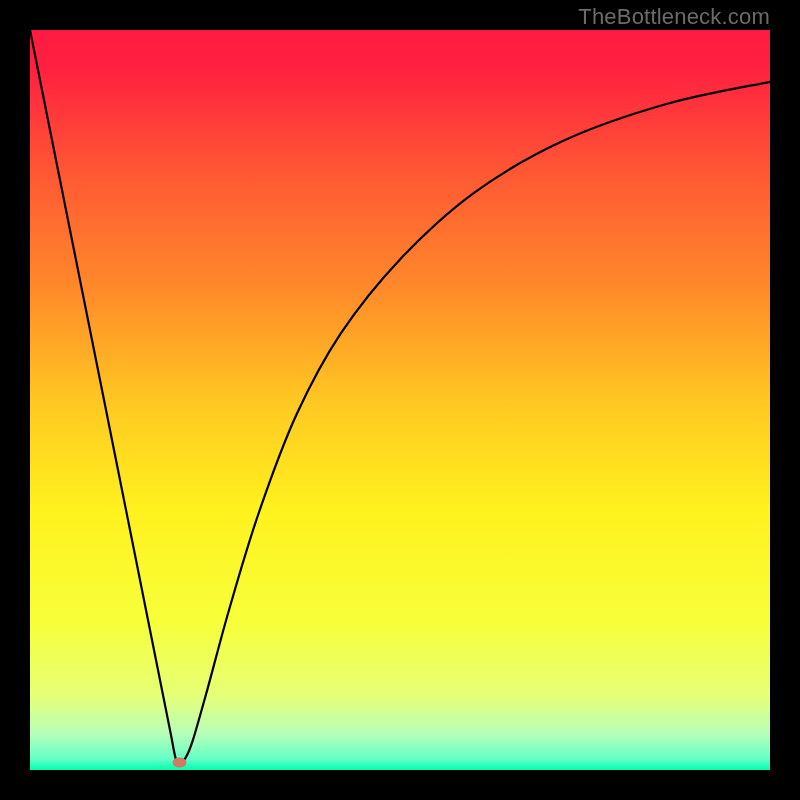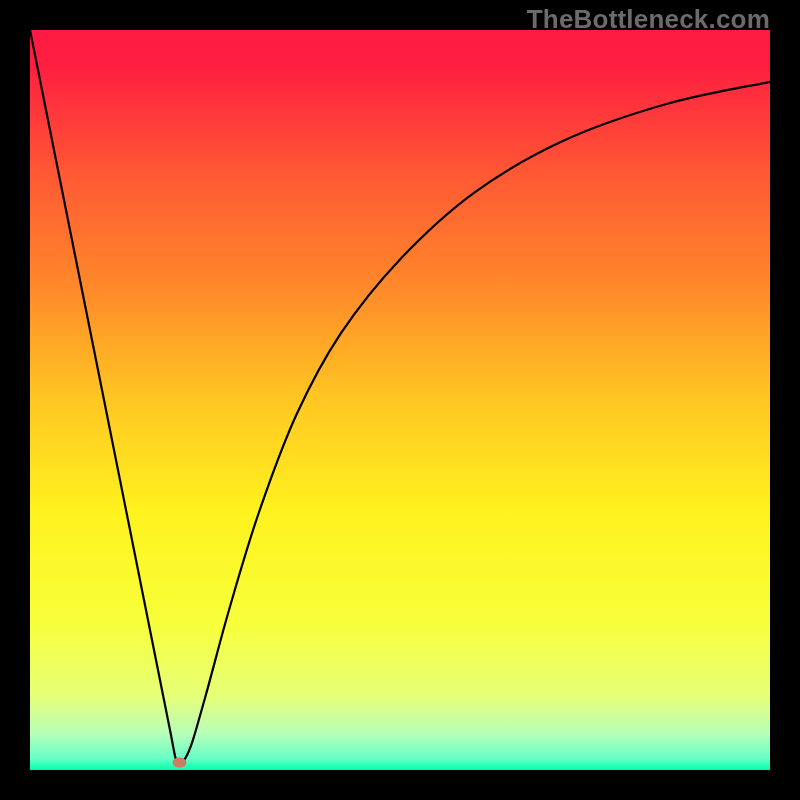--- a/index.html
+++ b/index.html
@@ -23,22 +23,22 @@
     left: 30px;
     top: 30px;
     width: 740px;
     height: 740px;
   }
   .attribution {
     position: absolute;
     top: 4px;
     right: 30px;
     font-family: Arial, Helvetica, sans-serif;
-    font-size: 26px;
-    font-weight: bold;
+    font-size: 22px;
+    font-weight: normal;
     color: #6b6b6b;
     letter-spacing: 0.2px;
   }
   svg {
     display: block;
   }
 </style>
 </head>
 <body>
 

